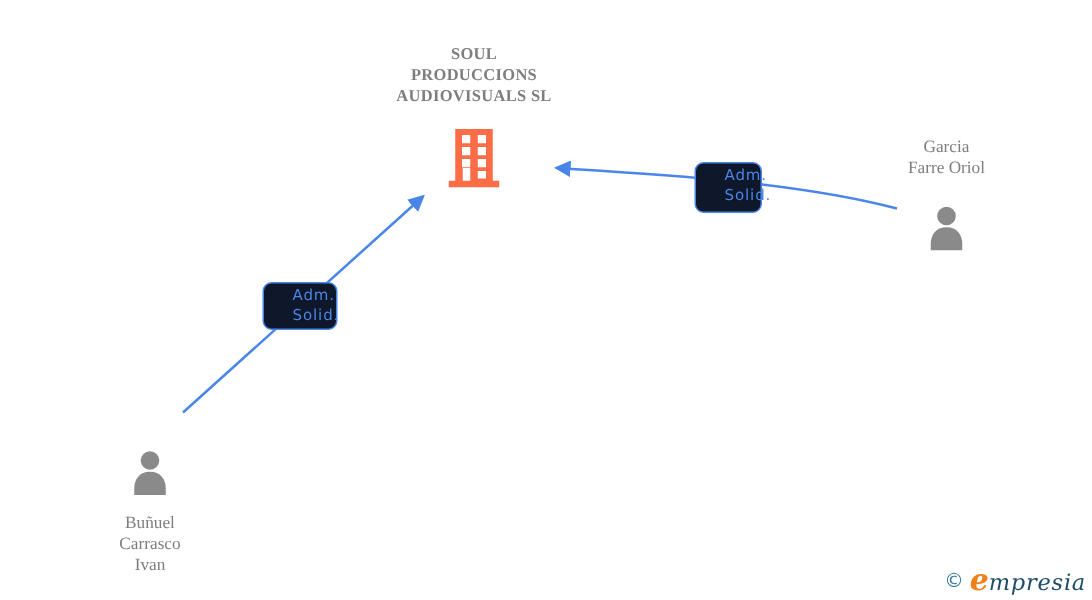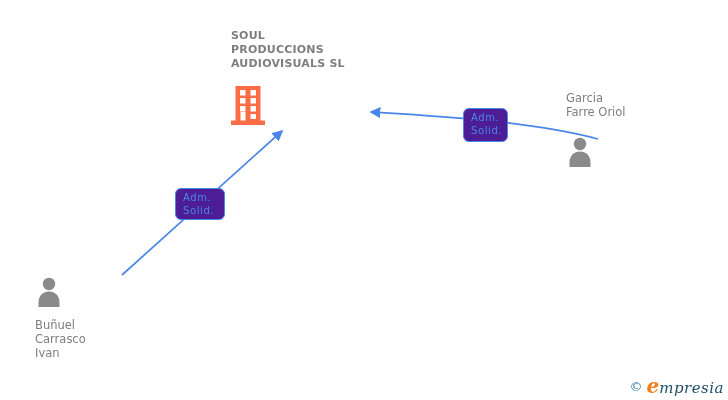--- a/index.html
+++ b/index.html
@@ -1,41 +1,41 @@
 <!DOCTYPE html>
 <html><head>
 <meta charset="utf-8">
 <style>
   html,body{margin:0;padding:0;background:#fff;}
   .canvas{
     position:relative;width:728px;height:400px;background:#ffffff;overflow:hidden;
     font-family:"DejaVu Sans","Liberation Sans",sans-serif;
   }
   .edges{position:absolute;left:0;top:0;width:728px;height:400px;z-index:1;}
-  .node{position:absolute;z-index:2;text-align:left;cursor:pointer;}
+  .node{position:absolute;z-index:2;text-align:center;cursor:pointer;font-family:Liberation Serif, serif;}
   .company-node{left:231px;top:29px;width:170px;}
   .company-name{
     font-size:11px;font-weight:bold;color:#7e7e7e;line-height:14px;
     white-space:pre-line;letter-spacing:.2px;
   }
   .building-svg{width:34px;height:39px;margin-top:15px;display:inline-block;}
   .person-node{width:130px;}
   .person-name{
     font-size:11.5px;color:#7e7e7e;line-height:14px;white-space:pre-line;
   }
   .garcia-node{left:566px;top:91px;}
   .garcia-node .person-svg{margin-top:18px;}
-  .bunuel-node{left:35px;top:277px;}
+  .bunuel-node{left:35px;top:300px;}
   .bunuel-node .person-name{margin-top:7px;}
   .person-svg{width:28px;height:30px;display:inline-block;}
   .rel-label{
-    position:absolute;z-index:3;background:#4c1d95;
+    position:absolute;z-index:3;background:#0f172a;
     border:1.5px solid #4a86e8;border-radius:6px;color:#4a86e8;
     font-size:10px;line-height:13px;letter-spacing:.6px;
-    white-space:pre-line;box-sizing:border-box;padding:2px 0 0 7px;
+    white-space:pre-line;box-sizing:border-box;padding:2px 0 0 19px;
   }
   .rel-label-bunuel{left:175px;top:188px;width:50px;height:32px;}
   .rel-label-garcia{left:463px;top:108px;width:45px;height:34px;}
   .footer{
     position:absolute;right:4px;bottom:2px;z-index:2;cursor:pointer;
     font-family:"DejaVu Serif","Liberation Serif",serif;font-style:italic;
     white-space:nowrap;
   }
   .copy-symbol{
     color:#3b7d9e;font-size:13px;font-style:normal;

